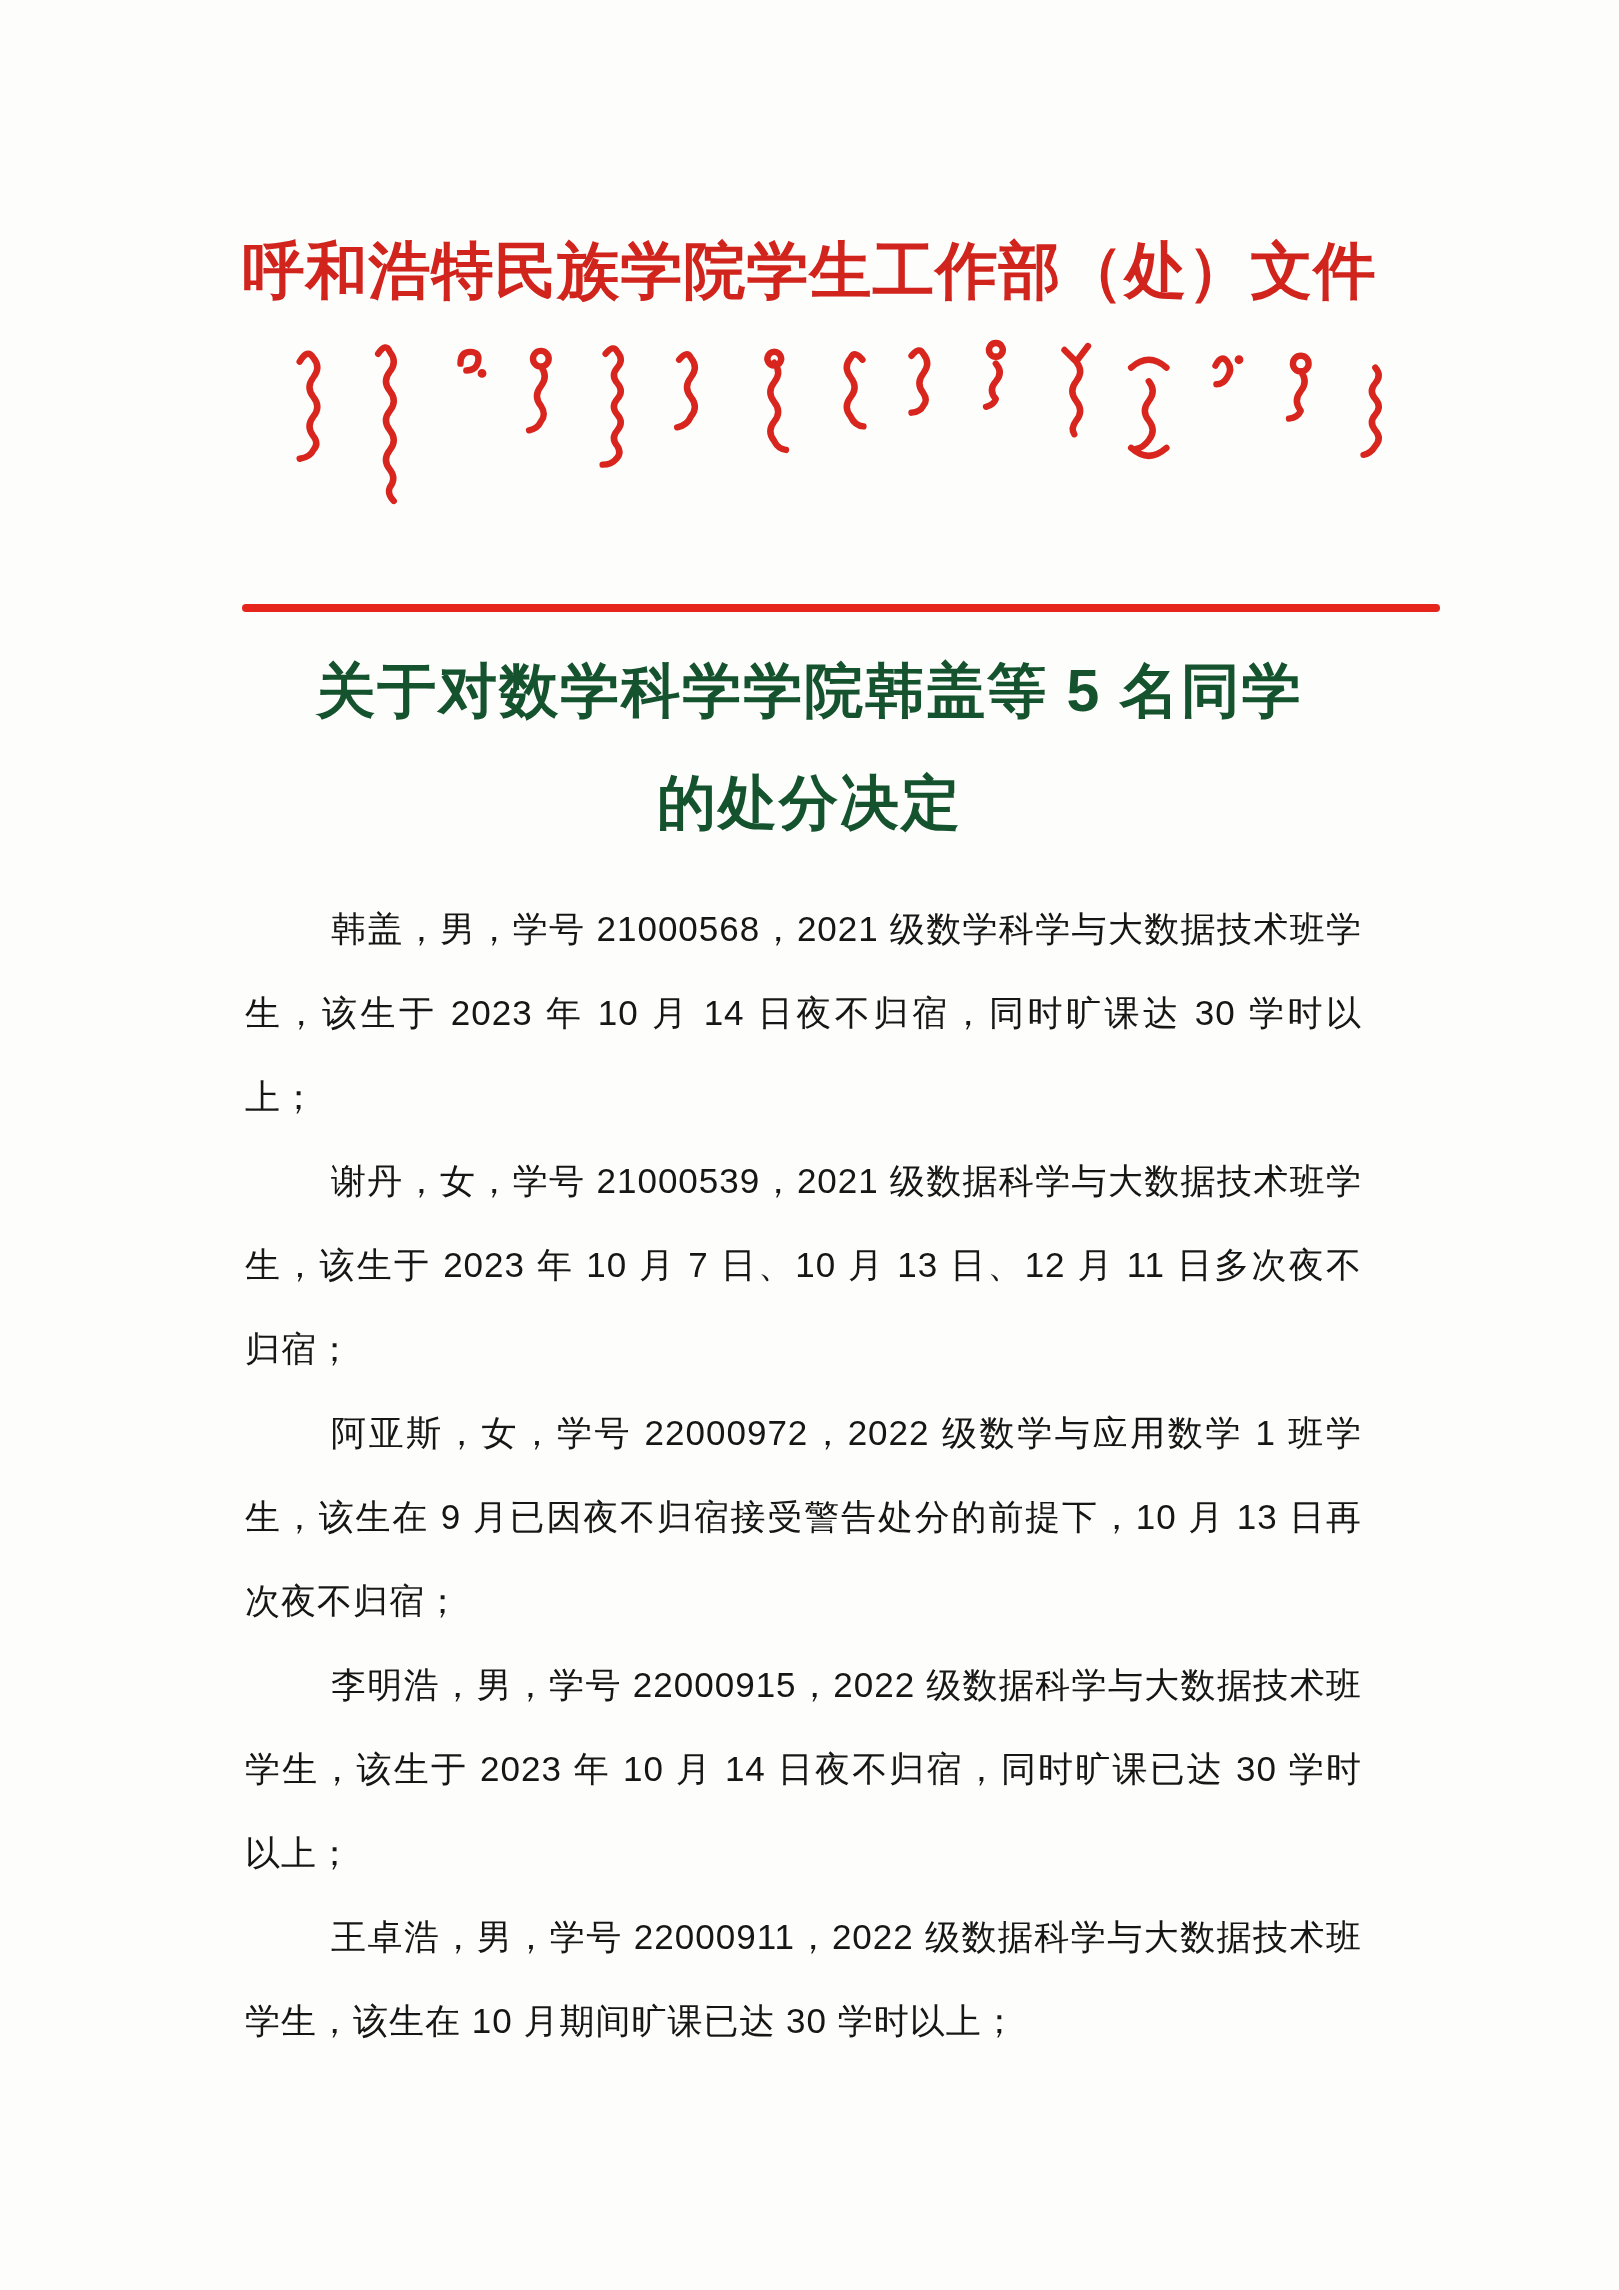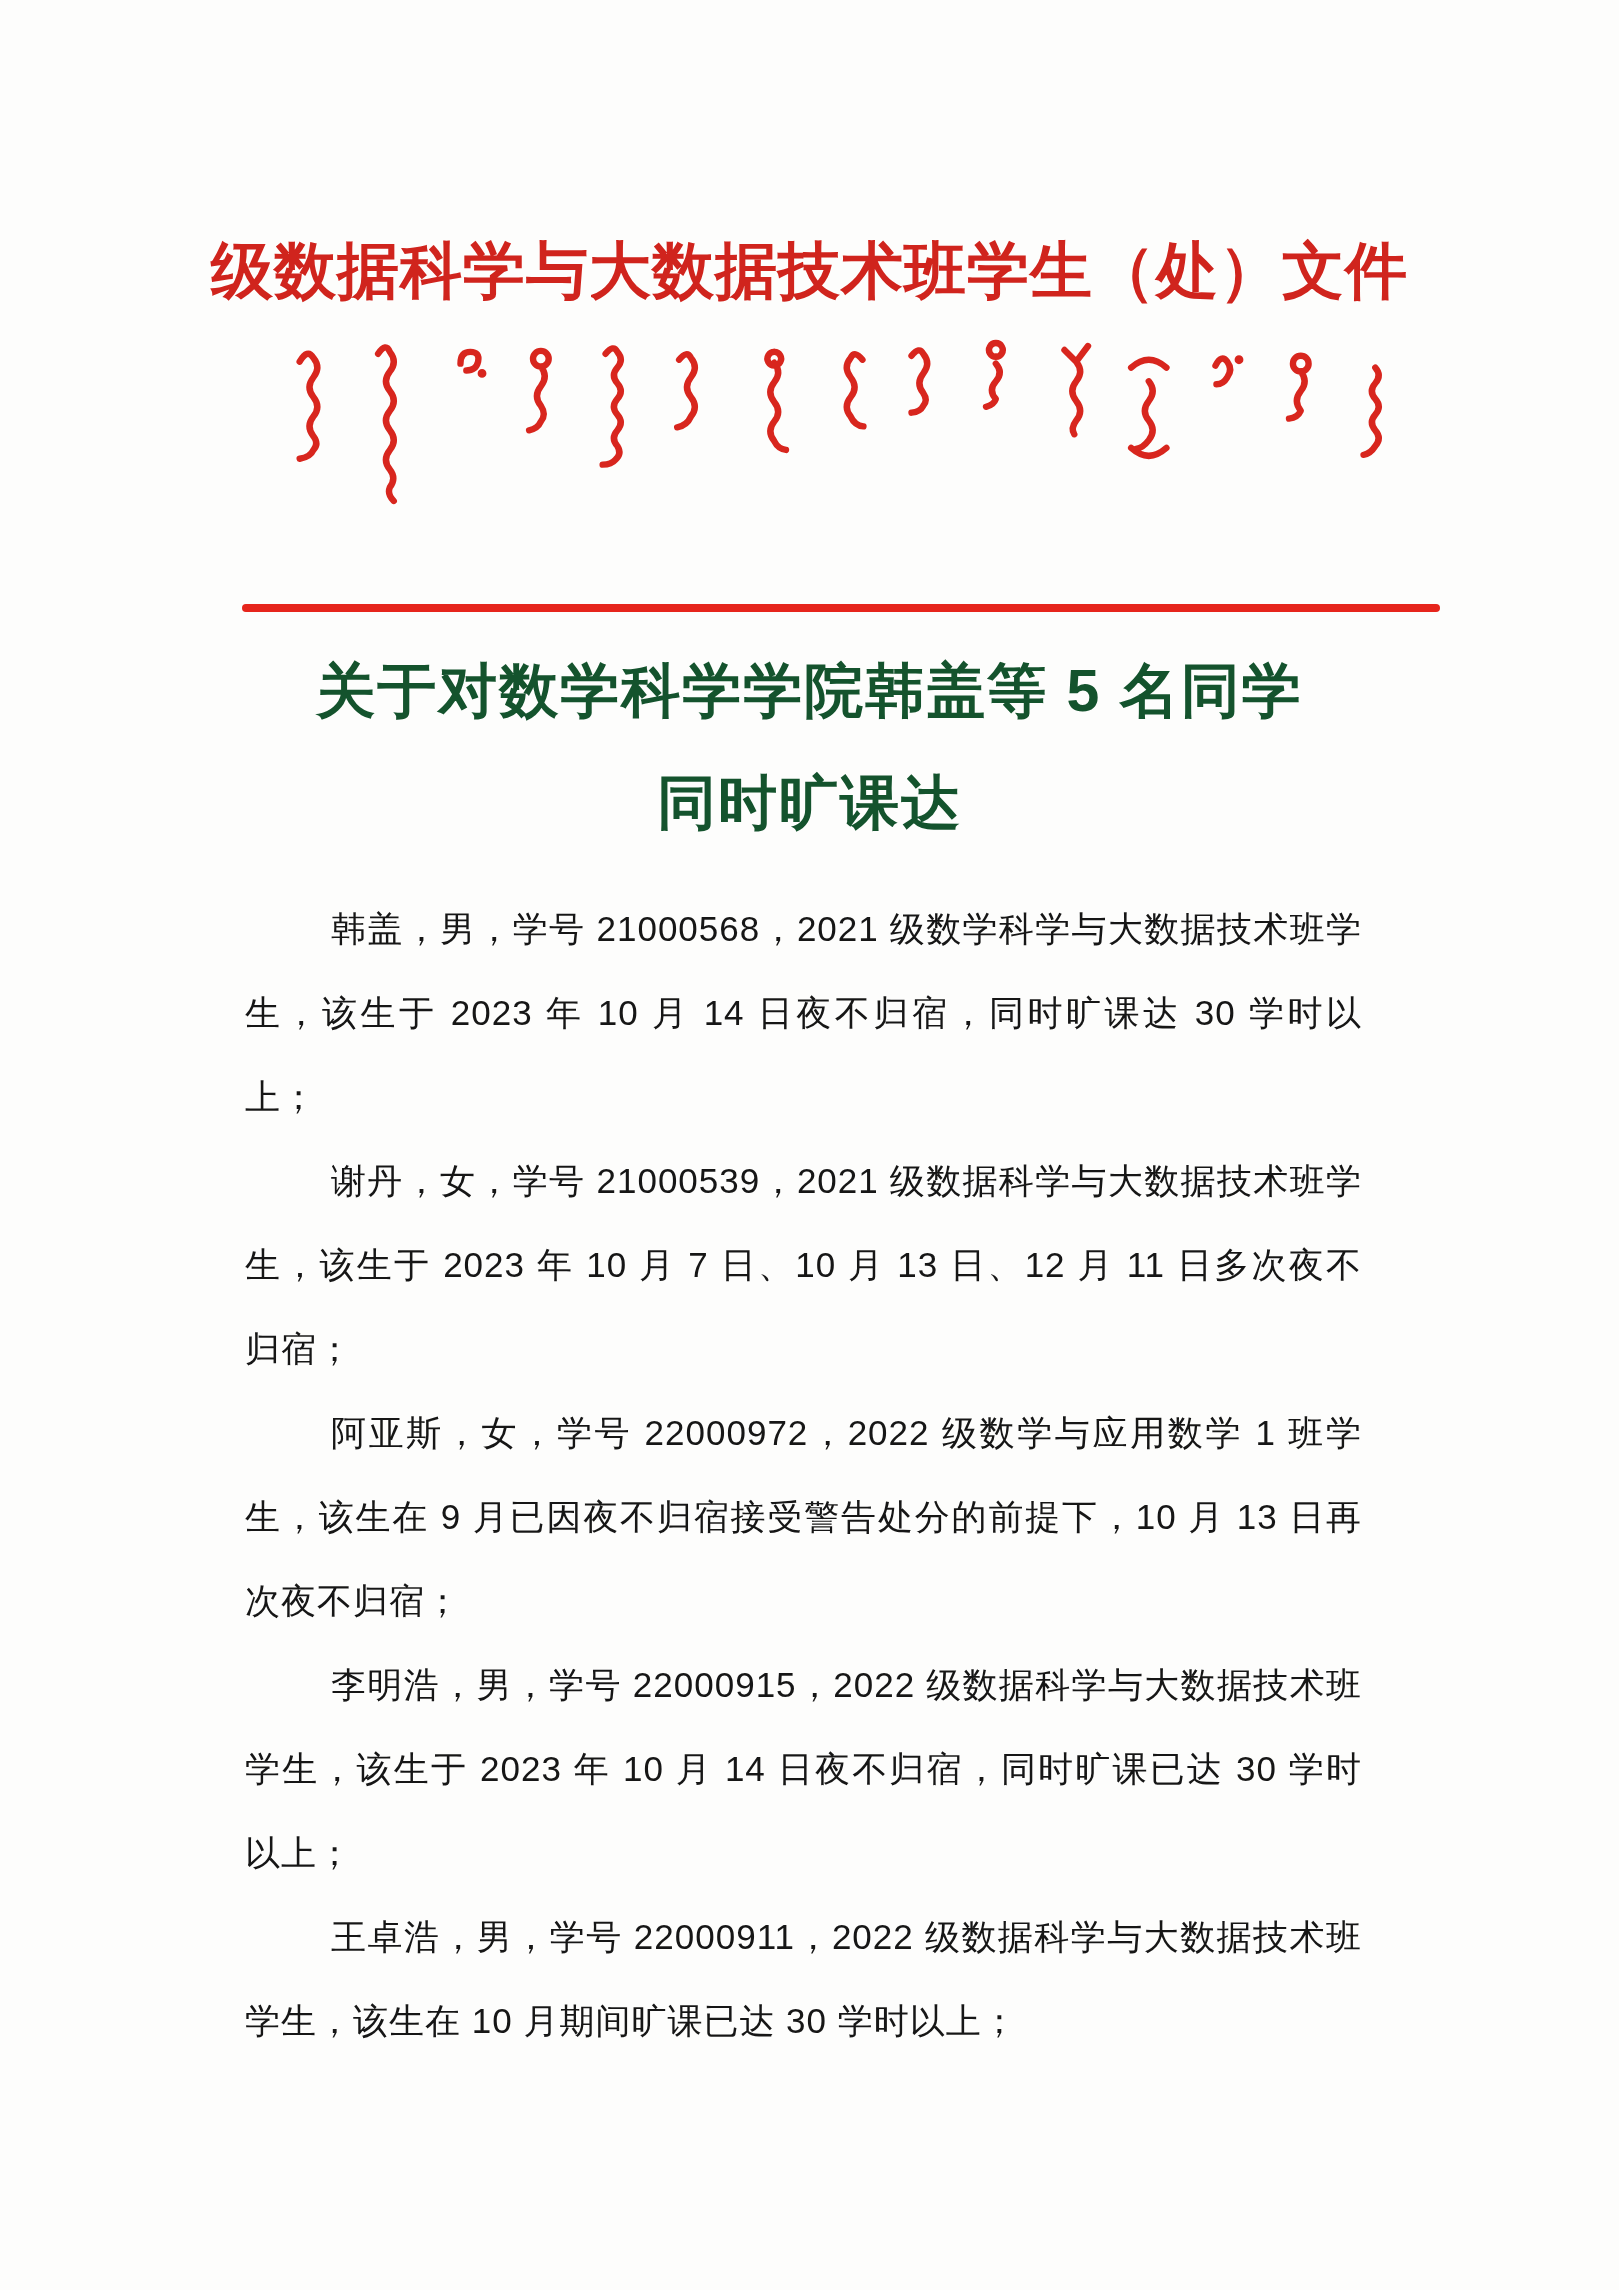--- a/index.html
+++ b/index.html
@@ -87,21 +87,21 @@
   .doc-body p {
     text-indent: 86px;
     margin: 0;
   }
 </style>
 </head>
 <body>
 
 <div class="page">
 
-  <div class="org-title">级数据科学与大数据技术班学生（处）文件</div>
+  <div class="org-title">呼和浩特民族学院学生工作部（处）文件</div>
 
   <svg class="mongolian-script" viewBox="0 0 1130 170" aria-hidden="true">
     <g>
       <path d="M 18 24 Q 26 10 32 20 q 8 10 0 20 q -8 10 0 20 q 8 10 0 20 q -8 10 0 20 q 6 8 0 14 q -3 7 -14 9"></path>
       <path d="M 98 16 Q 106 4 110 14 q 8 10 0 20 q -8 10 0 20 q 8 10 0 20 q -8 10 0 20 q 8 10 0 20 q -8 10 0 20 q 7 9 0 18 q -3 7 4 14"></path>
       <path d="M 182 26 q 0 -12 10 -12 q 10 0 8 10 q -2 9 -12 9"></path>
       <circle class="dot" cx="204" cy="36" r="3.5"></circle>
       <path d="M 256 21 a 8 8 0 1 0 16 0 a 8 8 0 1 0 -16 0 M 264 29 q 8 10 0 20 q -8 10 0 20 q 6 9 0 16 q -3 7 -12 9"></path>
       <path d="M 330 16 Q 338 6 342 14 q 7 8 0 16 q -7 8 0 16 q 7 8 0 16 q -7 8 0 16 q 7 8 0 16 q -7 8 0 16 q 5 8 -2 14 q -4 5 -13 5"></path>
       <path d="M 405 22 Q 413 12 417 20 q 8 10 0 20 q -8 10 0 20 q 8 10 0 20 q -4 9 -14 11"></path>
@@ -117,21 +117,21 @@
       <circle class="dot" cx="976" cy="22" r="3.5"></circle>
       <path d="M 1031 26 a 8 8 0 1 0 16 0 a 8 8 0 1 0 -16 0 M 1039 34 q 8 10 0 20 q -8 10 0 20 q -3 7 -12 8"></path>
       <path d="M 1115 30 q 7 8 0 16 q -7 8 0 16 q 7 8 0 16 q -7 8 0 16 q 7 8 0 16 q -5 8 -12 9"></path>
     </g>
   </svg>
 
   <div class="red-divider"></div>
 
   <div class="doc-title">
     <div>关于对数学科学学院韩盖等 5 名同学</div>
-    <div>同时旷课达</div>
+    <div>的处分决定</div>
   </div>
 
   <div class="doc-body">
     <p>韩盖，男，学号 21000568，2021 级数学科学与大数据技术班学生，该生于 2023 年 10 月 14 日夜不归宿，同时旷课达 30 学时以上；</p>
     <p>谢丹，女，学号 21000539，2021 级数据科学与大数据技术班学生，该生于 2023 年 10 月 7 日、10 月 13 日、12 月 11 日多次夜不归宿；</p>
     <p>阿亚斯，女，学号 22000972，2022 级数学与应用数学 1 班学生，该生在 9 月已因夜不归宿接受警告处分的前提下，10 月 13 日再次夜不归宿；</p>
     <p>李明浩，男，学号 22000915，2022 级数据科学与大数据技术班学生，该生于 2023 年 10 月 14 日夜不归宿，同时旷课已达 30 学时以上；</p>
     <p>王卓浩，男，学号 22000911，2022 级数据科学与大数据技术班学生，该生在 10 月期间旷课已达 30 学时以上；</p>
   </div>
 

